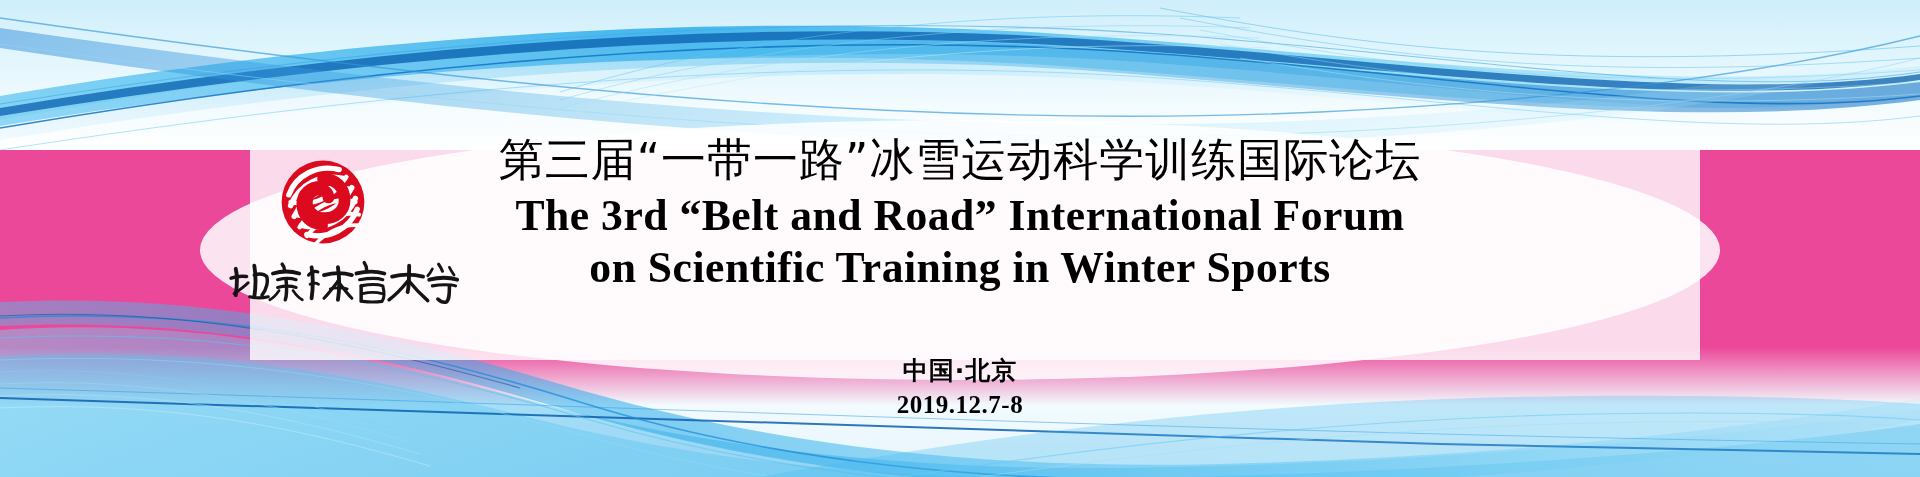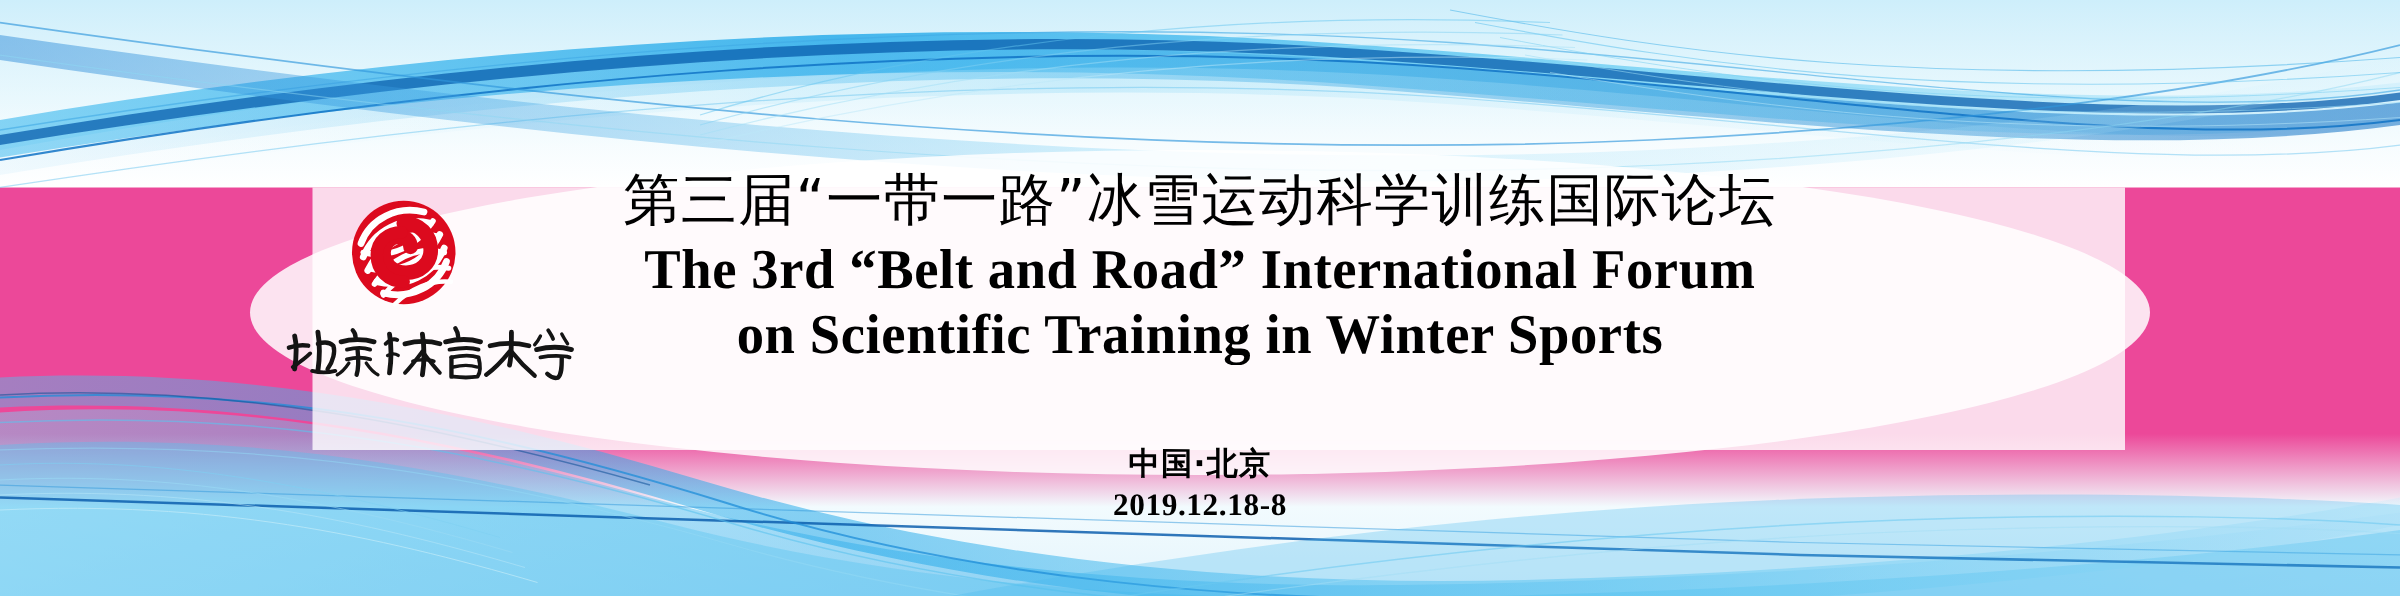--- a/index.html
+++ b/index.html
@@ -330,17 +330,17 @@
     </div>
 
     <div class="title-block">
       <div class="title-cn">第三届“一带一路”冰雪运动科学训练国际论坛</div>
       <div class="title-en title-en-1">The 3rd “Belt and Road” International Forum</div>
       <div class="title-en title-en-2">on Scientific Training in Winter Sports</div>
     </div>
 
     <div class="meta-block">
       <div class="meta-place">中国·北京</div>
-      <div class="meta-date">2019.12.18-8</div>
+      <div class="meta-date">2019.12.7-8</div>
     </div>
 
   </div>
 </div>
 
 </body></html>

